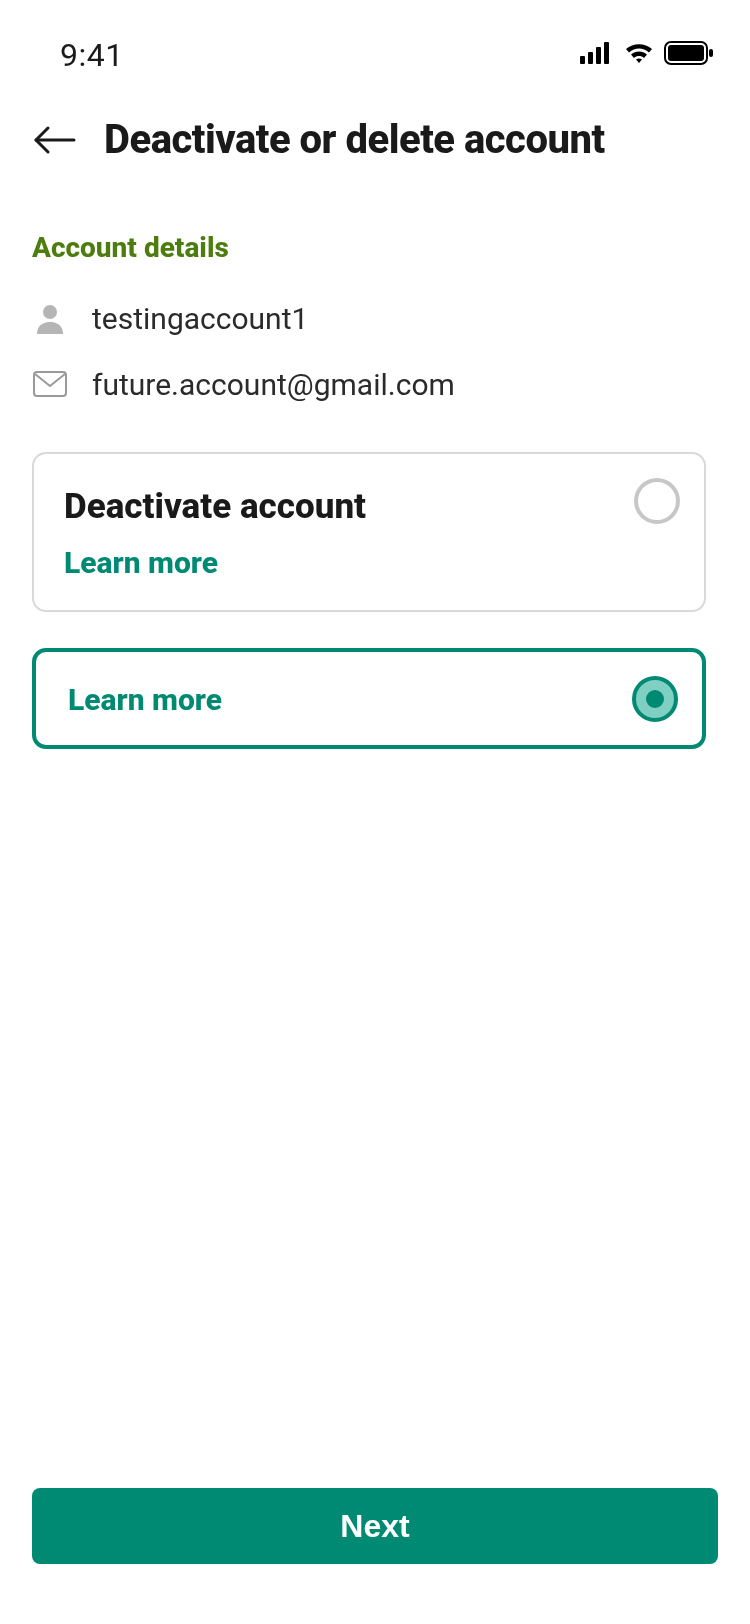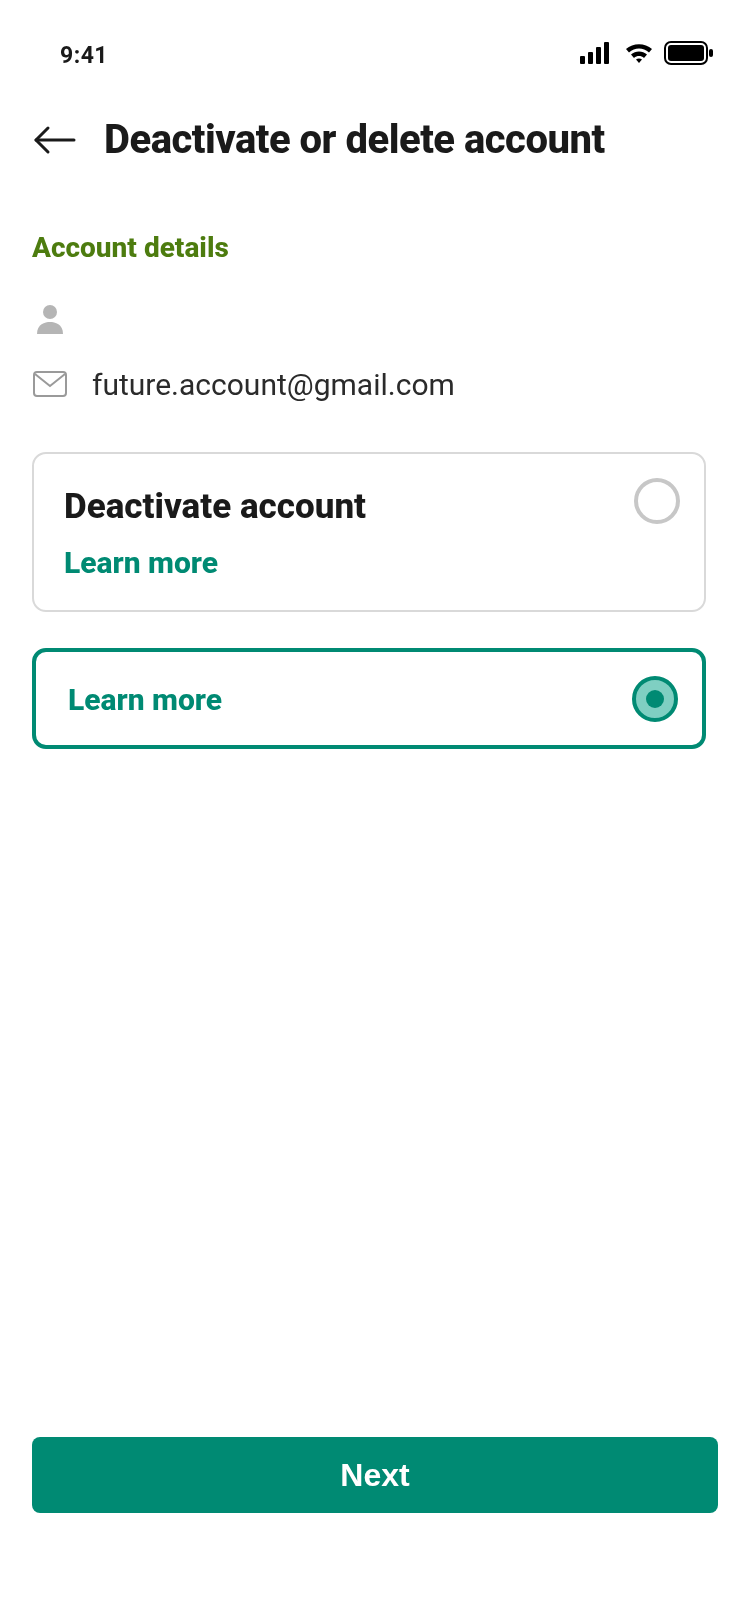--- a/index.html
+++ b/index.html
@@ -12,22 +12,22 @@
     overflow: hidden;
   }
   .status-bar {
     display: flex;
     justify-content: space-between;
     align-items: center;
     padding: 22px 36px 0 60px;
     height: 88px;
   }
   .status-time {
-    font-size: 23px;
-    font-weight: 700;
+    font-size: 32px;
+    font-weight: 400;
     letter-spacing: 0.5px;
   }
   .status-right {
     display: flex;
     align-items: center;
     gap: 10px;
   }
   .header {
     display: flex;
     align-items: center;
@@ -129,21 +129,21 @@
     width: 18px;
     height: 18px;
     background: #008a73;
     border-radius: 50%;
   }
   .footer {
     position: absolute;
     bottom: 0;
     left: 0;
     right: 0;
-    padding: 0 32px 111px 32px;
+    padding: 0 32px 60px 32px;
   }
   .next-btn {
     width: 100%;
     height: 76px;
     background: #008a73;
     color: #ffffff;
     font-size: 32px;
     font-weight: 800;
     border: none;
     border-radius: 8px;
@@ -193,20 +193,21 @@
 
 <div class="section-label">Account details</div>
 
 <div class="detail-row">
   <span class="detail-icon">
     <svg width="32" height="32" viewBox="0 0 32 32">
       <circle cx="16" cy="10" r="7" fill="#b5b5b5"></circle>
       <path d="M3 32 C3 22 11 20 16 20 C21 20 29 22 29 32 Z" fill="#b5b5b5"></path>
     </svg>
   </span>
+  <span class="detail-text">testingaccount1</span>
 </div>
 
 <div class="detail-row">
   <span class="detail-icon">
     <svg width="34" height="26" viewBox="0 0 34 26">
       <rect x="1" y="1" width="32" height="24" rx="3" fill="none" stroke="#9a9a9a" stroke-width="2"></rect>
       <polyline points="2,3 17,15 32,3" fill="none" stroke="#9a9a9a" stroke-width="2"></polyline>
     </svg>
   </span>
   <span class="detail-text">future.account@gmail.com</span>

